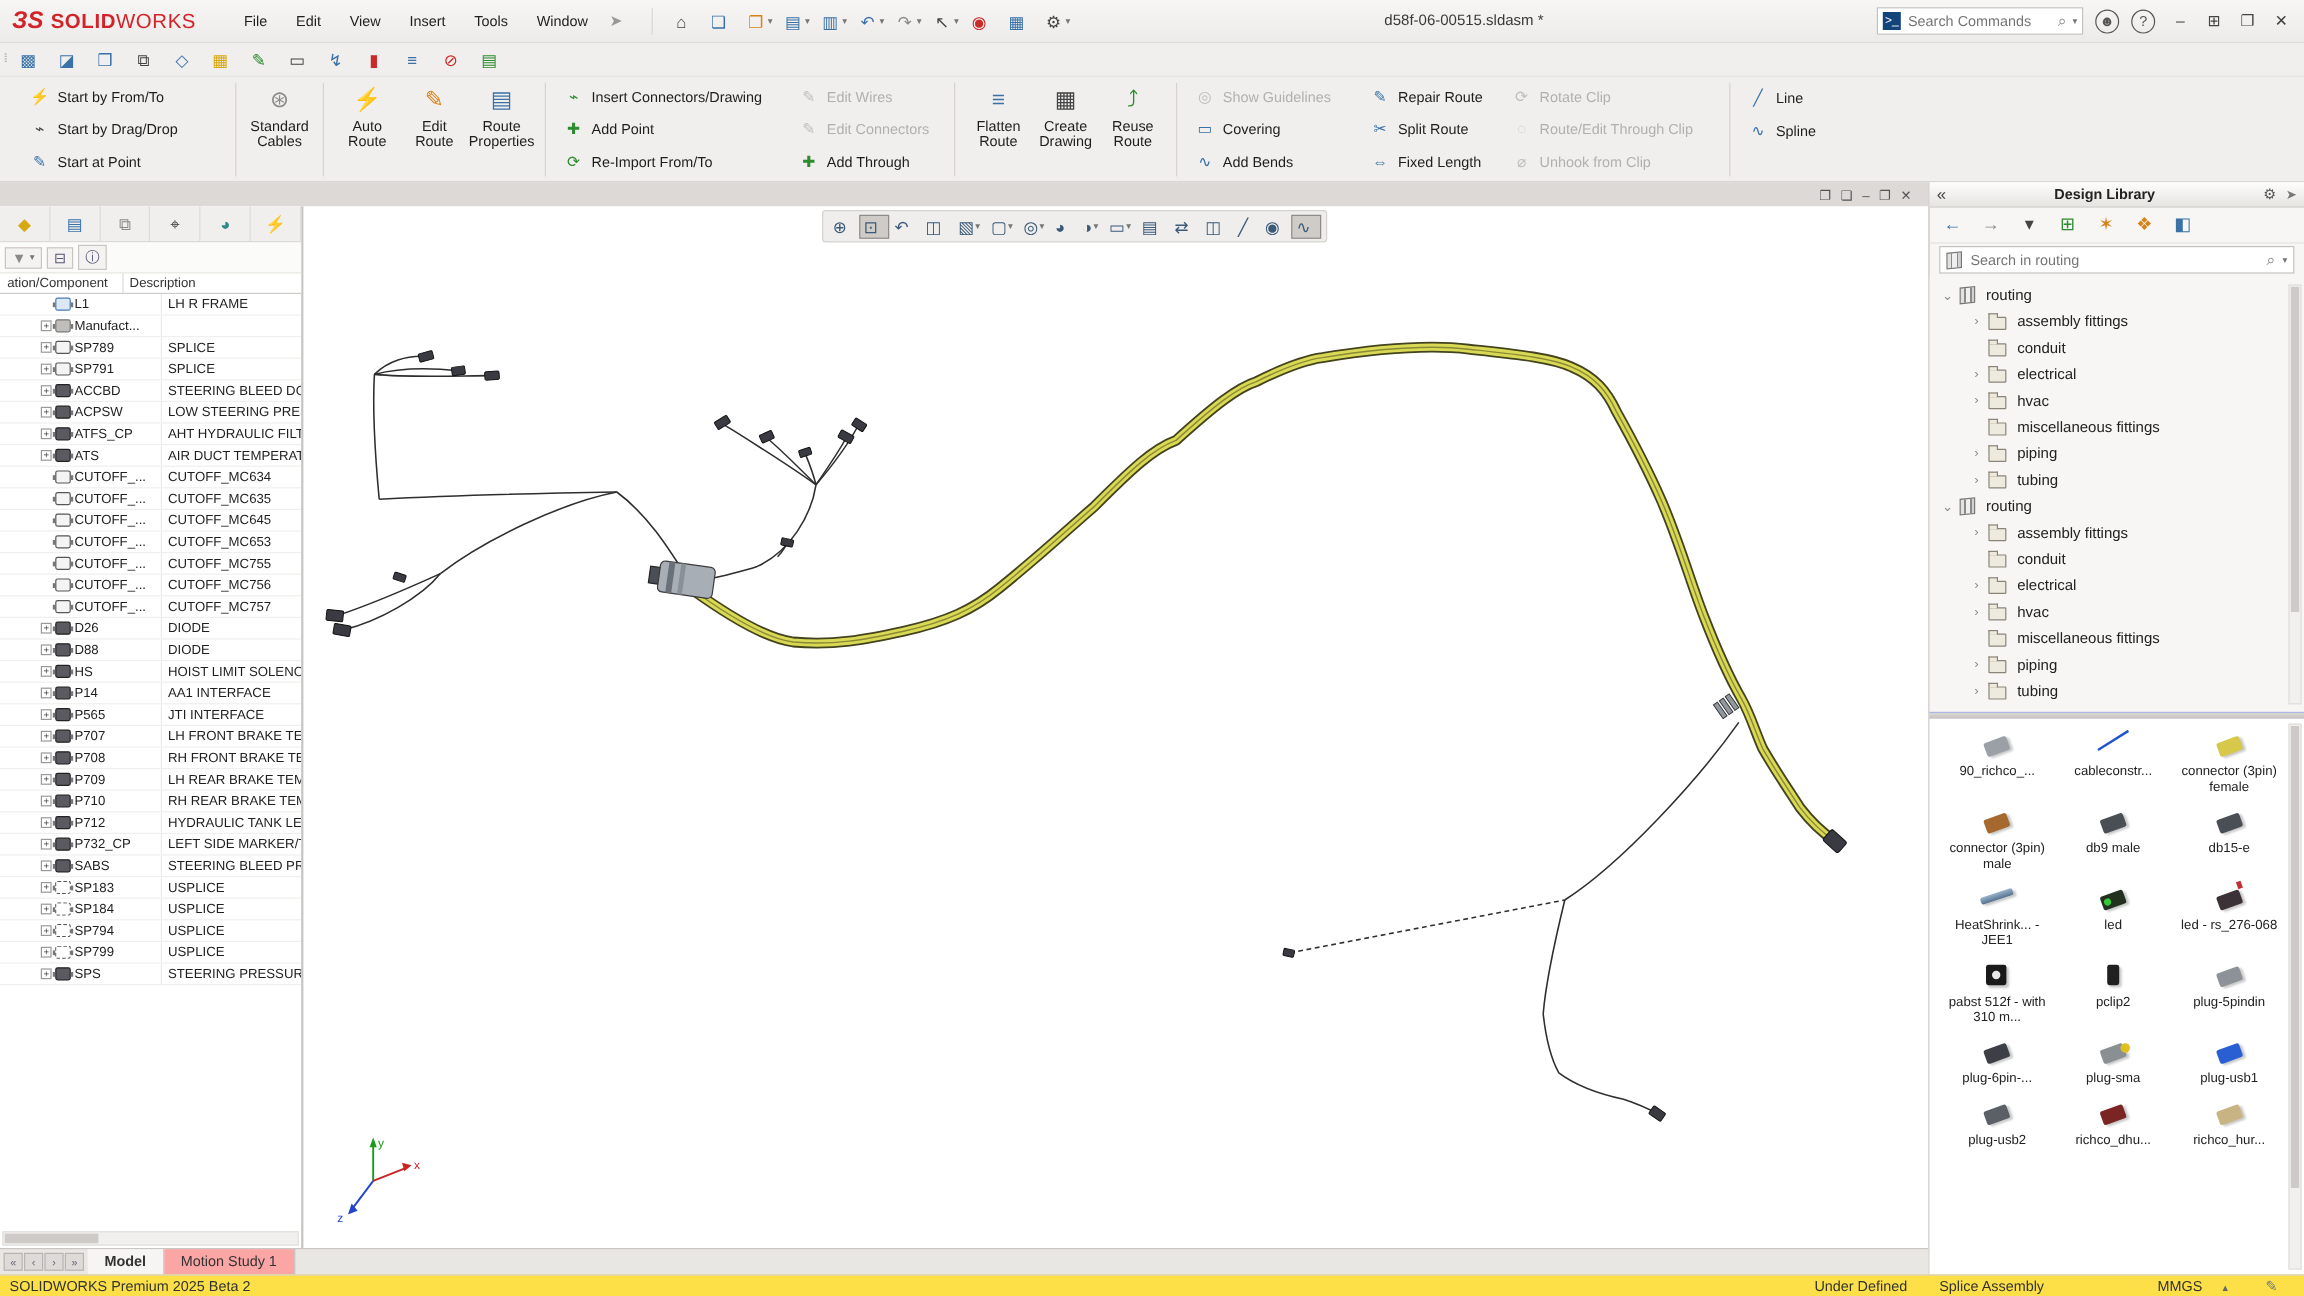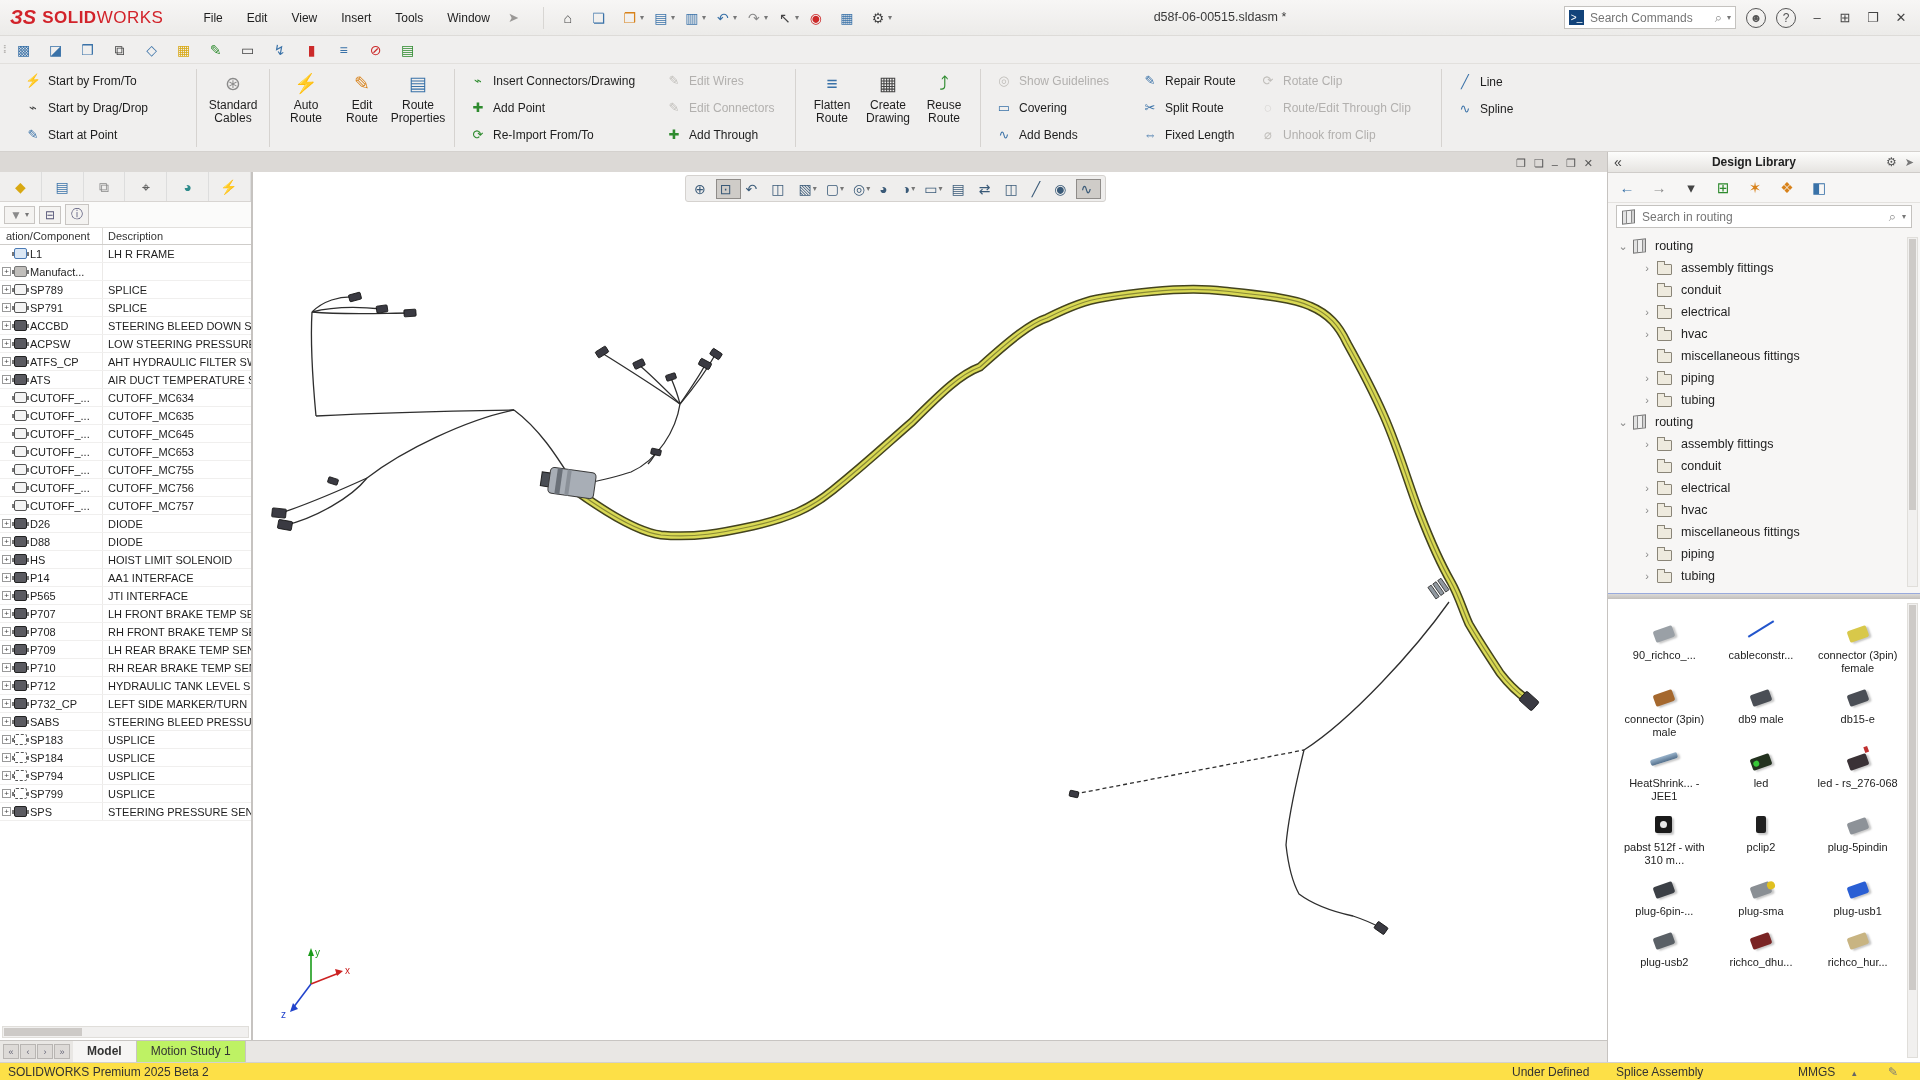--- a/index.html
+++ b/index.html
@@ -52,21 +52,21 @@
   
   .leftpanel{position:absolute;left:0;top:172px;width:253px;height:868px;background:#fff;border-right:2px solid #c6c3c0;display:flex;flex-direction:column;}
   .lp-tabs{height:30px;display:flex;background:#f0efee;border-bottom:1px solid #d8d5d2;}
   .lp-tab{flex:1;display:flex;align-items:center;justify-content:center;border-right:1px solid #ddd;font-size:15px;cursor:default;}
   .lp-filter{height:26px;display:flex;align-items:center;gap:4px;padding:0 4px;background:#fbfbfa;border-bottom:1px solid #e2e0dd;}
   .lp-filter .fbtn{border:1px solid #c8c5c2;background:#f4f3f1;padding:1px 5px;font-size:12px;color:#557;display:flex;align-items:center;gap:2px;}
   .tbl-head{display:flex;height:17px;border-bottom:1px solid #cfcdca;color:#333;font-size:11px;background:#fff;}
   .tbl-head .c1{width:103px;padding:2px 2px 0 6px;border-right:1px solid #dddbd8;overflow:hidden;white-space:nowrap;}
   .tbl-head .c2{flex:1;padding:2px 2px 0 5px;overflow:hidden;white-space:nowrap;}
   .tbl-body{flex:1;overflow:hidden;position:relative;}
-  .trow{display:flex;height:18px;align-items:flex-start;font-size:11px;border-bottom:1px solid #f0efee;}
+  .trow{display:flex;height:18px;align-items:flex-start;font-size:11px;border-bottom:1px solid #f0efee;padding-left:32px;}
   .trow .c1{width:103px;display:flex;align-items:center;gap:3px;padding-left:2px;overflow:hidden;white-space:nowrap;border-right:1px solid #eceae8;height:100%;}
   .trow .c2{flex:1;padding-left:5px;overflow:hidden;white-space:nowrap;height:100%;display:flex;align-items:center;}
   .expbox{width:9px;height:9px;border:1px solid #999;font-size:8px;line-height:7px;text-align:center;color:#444;flex:none;background:#fff;}
   .ci{width:13px;height:11px;border:1px solid #555;border-radius:2px;background:#f4f4f4;flex:none;position:relative;}
   .ci::before,.ci::after{content:"";position:absolute;top:3px;width:2px;height:4px;background:#777;}
   .ci::before{left:-3px;} .ci::after{right:-3px;}
   .ci.dark{background:#5a5a60;border-color:#222;}
   .ci.mfg{background:#c0bebb;border-color:#777;}
   .ci.frame{background:#dce8f5;border-color:#4a7ab5;}
   .ci.usp{background:#fff;border-style:dashed;}
@@ -90,41 +90,41 @@
   .tree-row{display:flex;align-items:center;height:22px;gap:5px;font-size:12.5px;color:#222;}
   .tree-row .chev{color:#888;font-size:11px;width:10px;text-align:center;}
   .tree-row.ind0{padding-left:10px;} .tree-row.ind1{padding-left:34px;}
   .tree-label{padding:1px 4px;border-radius:2px;}
   .t-folder{width:15px;height:11px;background:#eeeade;border:1px solid #8a8578;border-radius:1px;position:relative;margin-top:2px;flex:none;}
   .t-folder::before{content:"";position:absolute;top:-4px;left:-1px;width:6px;height:3px;background:#eeeade;border:1px solid #8a8578;border-bottom:none;}
   .t-books{width:13px;height:14px;flex:none;border:1px solid #777;background:linear-gradient(90deg,#e2e2e2 0 3px,#8a8a8a 3px 4px,#f0f0f0 4px 8px,#8a8a8a 8px 9px,#d2d2d2 9px 13px);transform:skewY(-6deg);}
   .vscroll{position:absolute;right:2px;top:6px;width:11px;bottom:6px;background:#f1f0ef;border:1px solid #e0deda;}
   .vscroll .thumb{position:absolute;left:1px;top:1px;width:7px;background:#cdcac7;}
   .dl-split{height:6px;background:linear-gradient(#dcdad7,#c2bfbc);border-top:1px solid #9ad;cursor:row-resize;}
-  .dl-thumbs{flex:1;background:#fff;position:relative;padding:20px 14px 0 8px;overflow:hidden;}
+  .dl-thumbs{flex:1;background:#fff;position:relative;padding:8px 14px 0 8px;overflow:hidden;}
   .thumb-grid{display:grid;grid-template-columns:repeat(3,1fr);row-gap:6px;}
   .thumb-cell{text-align:center;font-size:11px;line-height:13px;color:#222;padding:2px 1px;}
   .pi{width:36px;height:26px;margin:0 auto 2px;position:relative;}
   .pi i{position:absolute;left:8px;top:7px;width:20px;height:12px;border-radius:2px;transform:rotate(-20deg);box-shadow:2px 2px 2px rgba(0,0,0,.22);}
   .c-gray i{background:#9aa0a6;} .c-line i{background:#2255cc;height:2px;width:30px;left:3px;transform:rotate(-32deg);box-shadow:none;border-radius:0;}
   .c-yellow i{background:#d8c84a;} .c-brown i{background:#a5682e;} .c-dark i{background:#4a4e55;}
   .c-tube i{background:linear-gradient(#9ab4cc,#54708c);width:28px;height:6px;left:4px;transform:rotate(-18deg);}
   .c-led i{background:#23321f;} .c-led i::after{content:"";position:absolute;left:2px;top:3px;width:6px;height:6px;border-radius:50%;background:#37c837;}
   .c-ledr i{background:#3a3236;} .c-ledr i::after{content:"";position:absolute;right:-4px;top:-6px;width:4px;height:6px;background:#c03030;}
   .c-fan i{background:#1a1a1a;width:17px;height:17px;left:9px;top:3px;transform:none;} .c-fan i::after{content:"";position:absolute;left:5px;top:5px;width:7px;height:7px;border-radius:50%;background:#e8e8e8;}
   .c-clip i{background:#202020;width:10px;height:17px;left:13px;top:3px;transform:none;}
   .c-din i{background:#8d9298;} .c-6pin i{background:#3c4046;}
   .c-sma i{background:#8a8f94;} .c-sma i::after{content:"";position:absolute;right:-5px;top:1px;width:8px;height:8px;border-radius:50%;background:#e0c020;}
   .c-usbb i{background:#2a5fd4;} .c-usb2 i{background:#5a6066;}
   .c-dhu i{background:#7a2424;} .c-hur i{background:#c8b482;}
   
   .bottombar{position:absolute;left:0;top:1040px;width:1607px;height:22px;background:#e9e7e4;border-top:1px solid #c8c5c2;display:flex;align-items:stretch;}
   .bb-nav{display:flex;align-items:center;padding:0 3px;gap:1px;}
   .bb-nav span{width:16px;height:15px;border:1px solid #b8b5b2;background:#dddad7;color:#667;font-size:9px;line-height:14px;text-align:center;}
-  .bb-tab{padding:3px 14px;font-size:12px;border-right:1px solid #c8c5c2;color:#333;background:#bef264;cursor:default;}
+  .bb-tab{padding:3px 14px;font-size:12px;border-right:1px solid #c8c5c2;color:#333;background:#fca5a5;cursor:default;}
   .bb-tab.active{background:#f6f5f4;font-weight:bold;}
   
   .statusbar{position:absolute;left:0;top:1062px;width:1920px;height:18px;background:#fde047;border-top:1px solid #d4d1ce;font-size:12px;color:#333;}
   .statusbar .sb-left{position:absolute;left:8px;top:2px;}
   .sb-item{position:absolute;top:2px;}
   
   svg text{font-family:"Liberation Sans",sans-serif;}
 </style>
 </head>
 <body>

